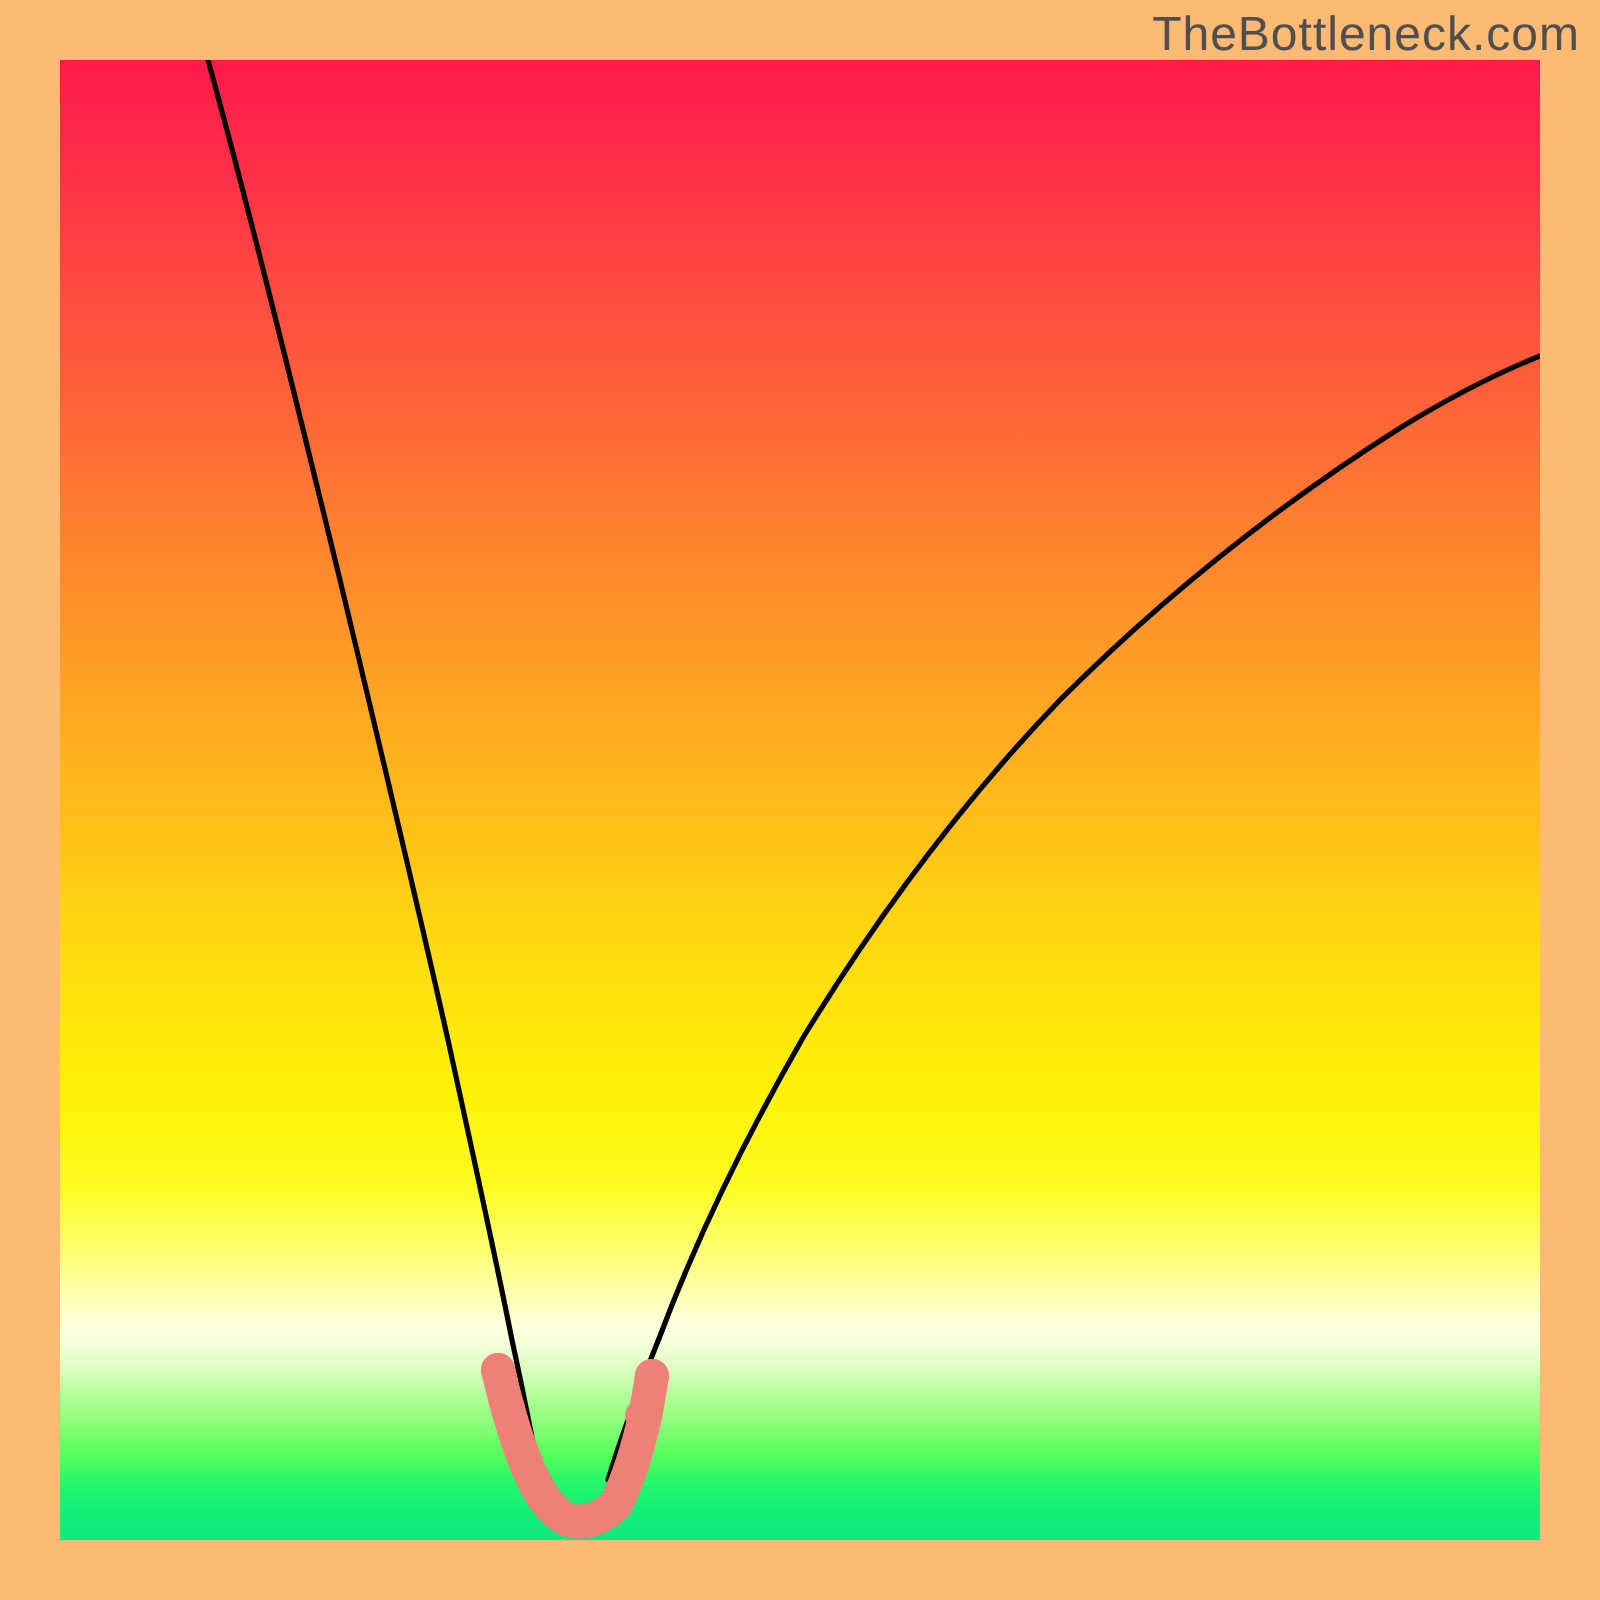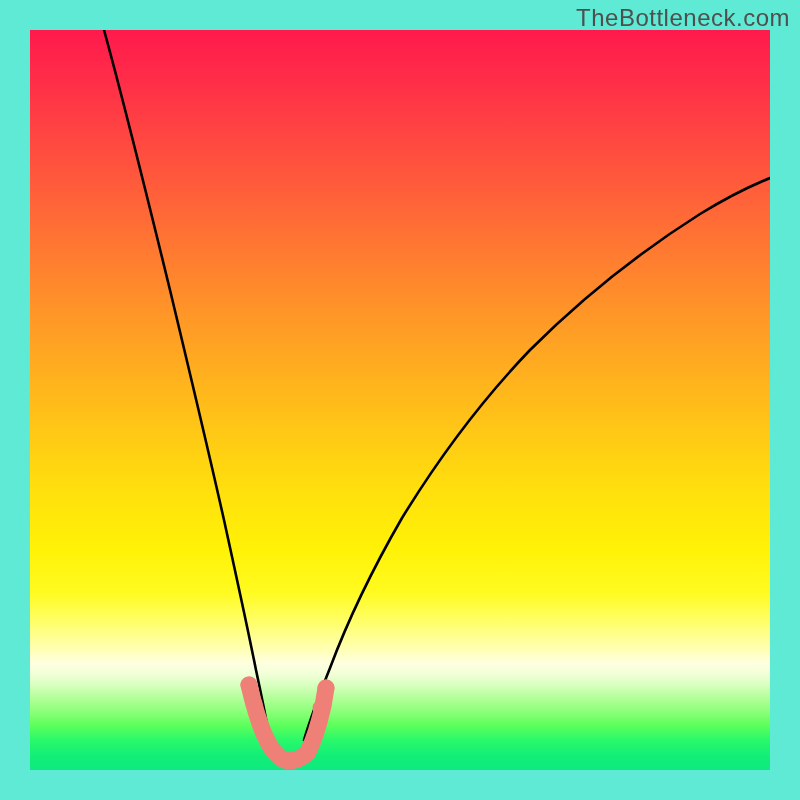--- a/index.html
+++ b/index.html
@@ -8,21 +8,21 @@
     width: 800px;
     height: 800px;
     overflow: hidden;
     background: #000;
     font-family: Arial, Helvetica, sans-serif;
   }
   .frame {
     position: relative;
     width: 800px;
     height: 800px;
-    background: #5eead4;
+    background: #fdba74;
   }
   .watermark {
     position: absolute;
     top: 4px;
     right: 10px;
     color: #4f4f4f;
     font-size: 24px;
     font-weight: 500;
     letter-spacing: 0.5px;
     z-index: 50;

